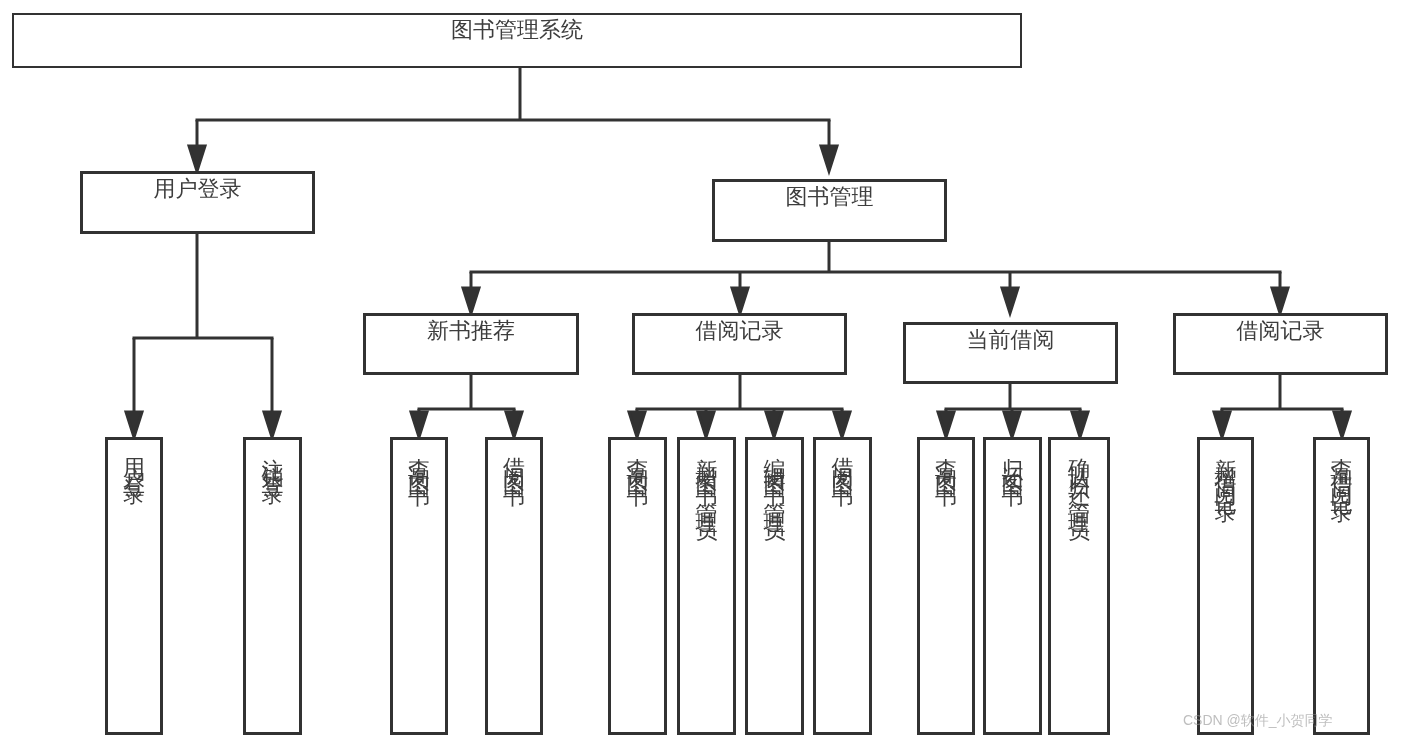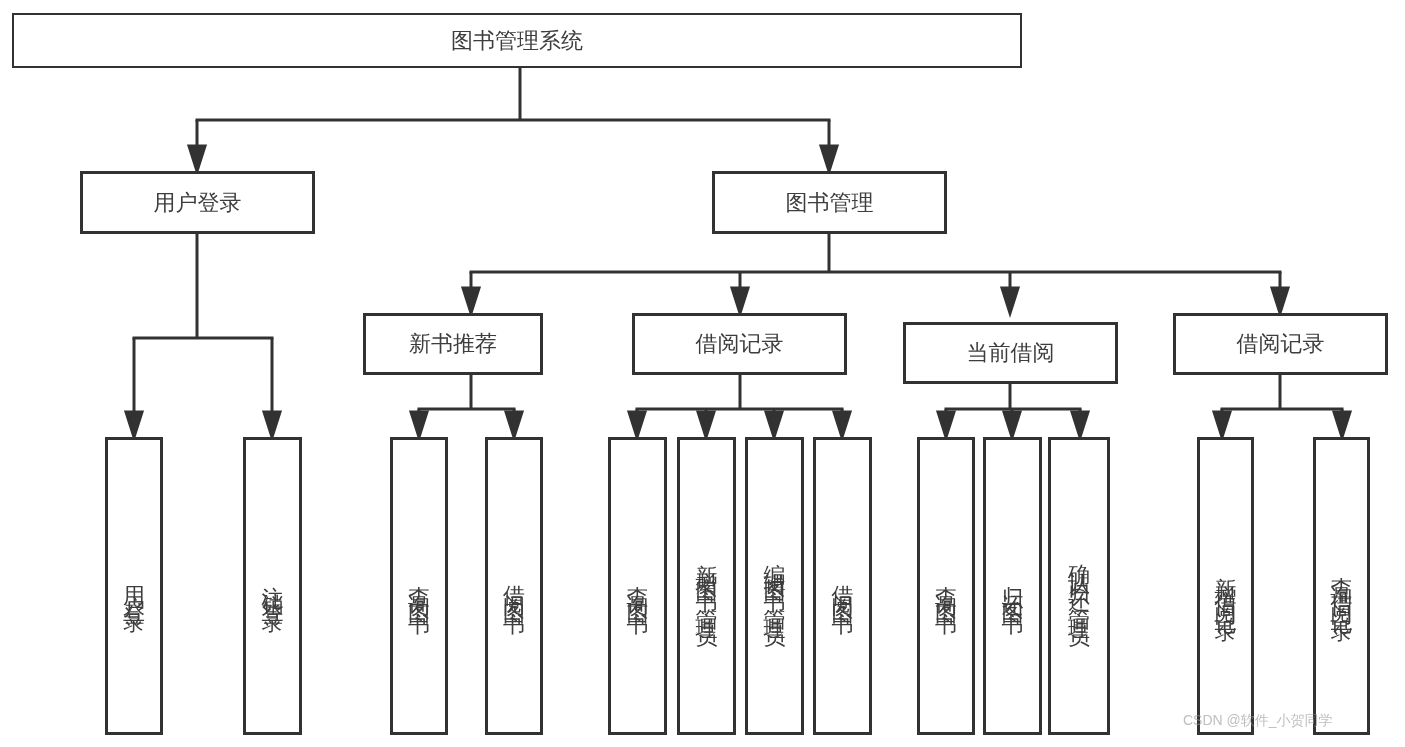--- a/index.html
+++ b/index.html
@@ -16,21 +16,21 @@
     left: 0; top: 0;
     z-index: 0;
   }
   .node {
     position: absolute;
     box-sizing: border-box;
     background: #ffffff;
     border: 3px solid #323232;
     color: #3d3d3d;
     display: flex;
-    align-items: center;
+    align-items: flex-start;
     justify-content: center;
     font-size: 22px;
     z-index: 1;
     text-align: center;
   }
   .node.root { border-width: 2px; }
   .vtext {
     writing-mode: vertical-rl;
     text-orientation: mixed;
     letter-spacing: 9px;
@@ -117,25 +117,25 @@
     </g>
   </svg>
 
   <div class="node root" style="left:12px; top:13px; width:1010px; height:55px;">
     <span>图书管理系统</span>
   </div>
 
   <div class="node" style="left:80px; top:171px; width:235px; height:63px;">
     <span>用户登录</span>
   </div>
-  <div class="node" style="left:712px; top:171px; width:235px; height:63px;">
+  <div class="node" style="left:712px; top:179px; width:235px; height:63px;">
     <span>图书管理</span>
   </div>
 
-  <div class="node" style="left:363px; top:313px; width:180px; height:62px;">
+  <div class="node" style="left:363px; top:313px; width:216px; height:62px;">
     <span>新书推荐</span>
   </div>
   <div class="node" style="left:632px; top:313px; width:215px; height:62px;">
     <span>借阅记录</span>
   </div>
   <div class="node" style="left:903px; top:313px; width:215px; height:62px;margin-top:9px;">
     <span>当前借阅</span>
   </div>
   <div class="node" style="left:1173px; top:313px; width:215px; height:62px;">
     <span>借阅记录</span>

